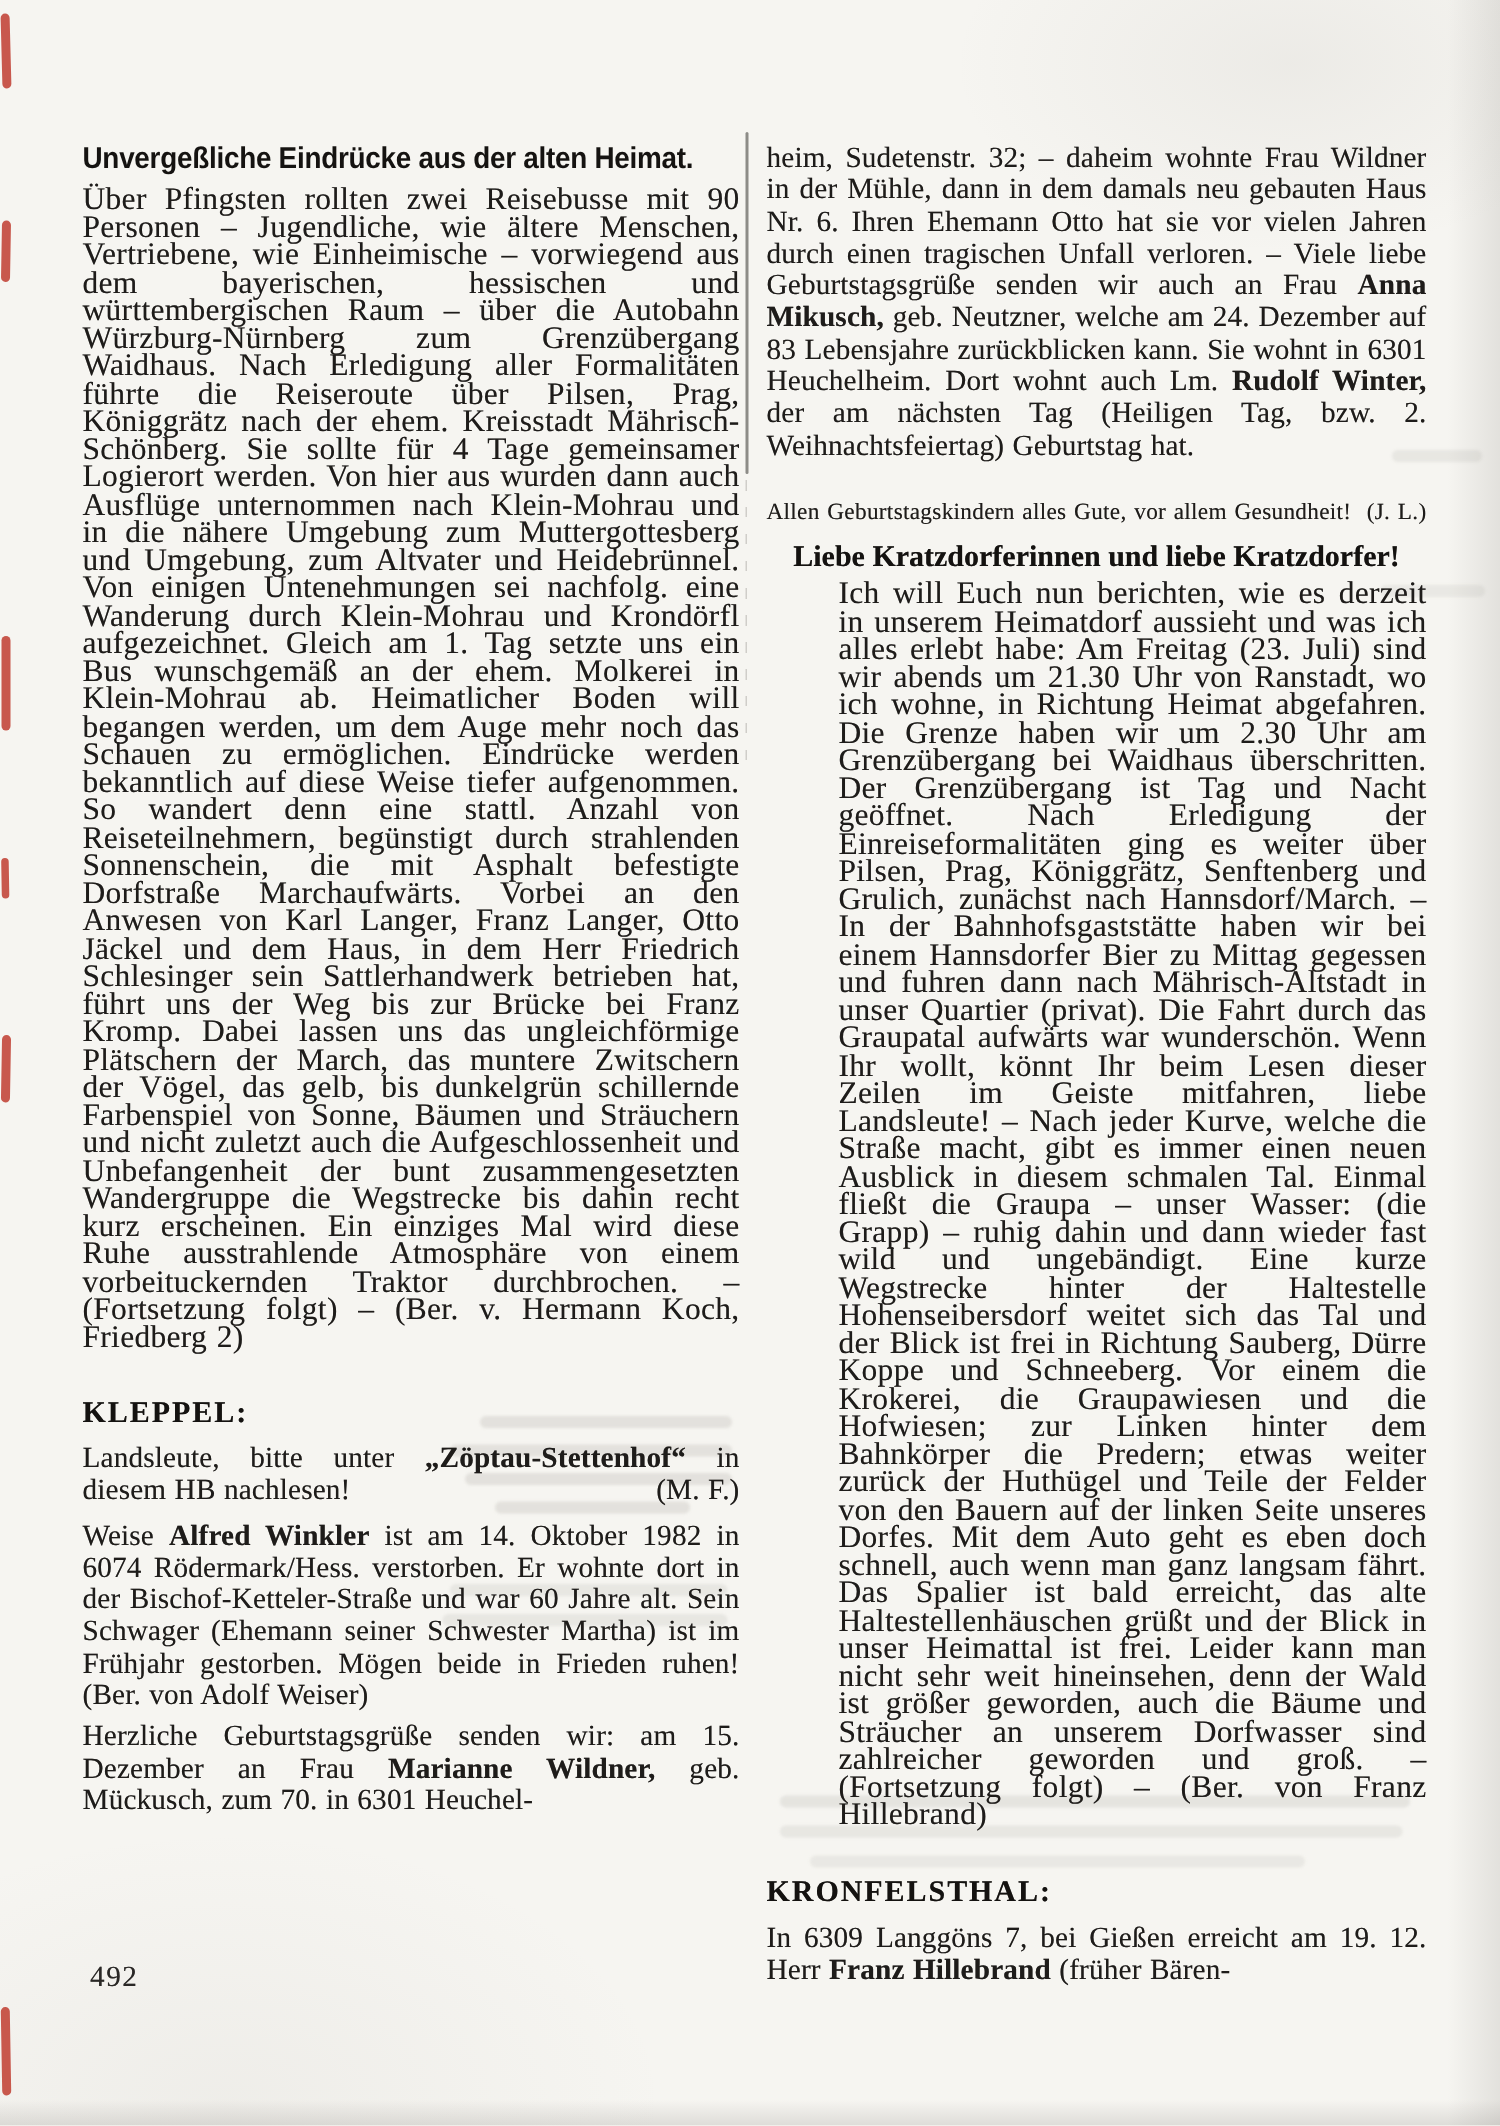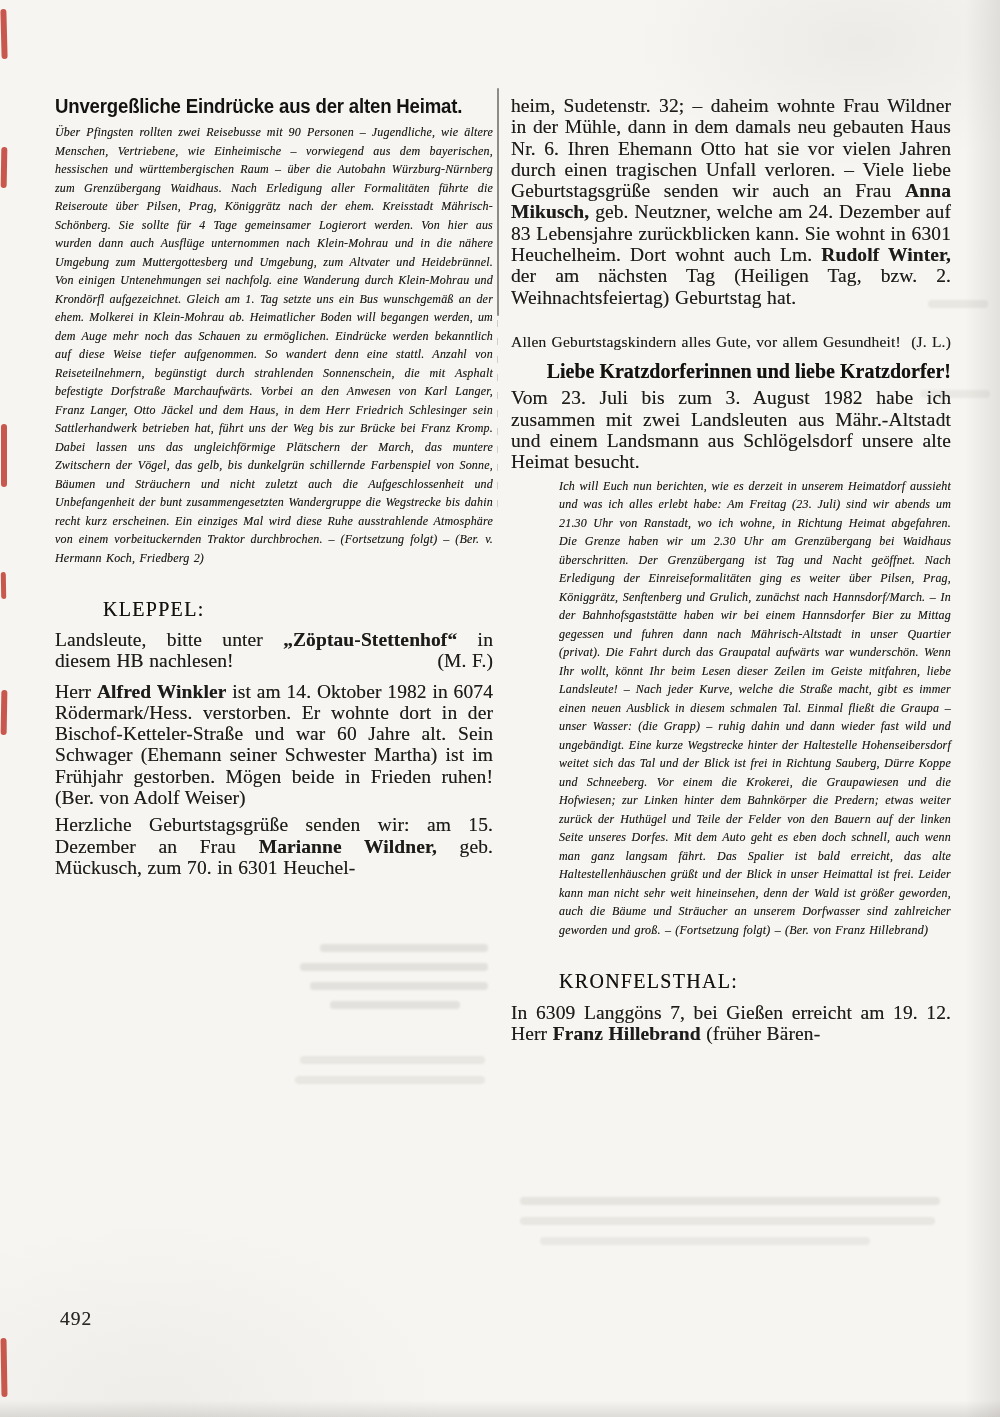--- a/index.html
+++ b/index.html
@@ -27,36 +27,35 @@
     letter-spacing:-0.2px;white-space:nowrap;
     transform:scaleX(0.93);transform-origin:left center;
     color:#151311;margin-bottom:4px;
   }
   .t-big{
     font-size:19.5px;line-height:21.3px;letter-spacing:0.1px;word-spacing:0.6px;
     text-align:justify;hyphens:auto;-webkit-hyphens:auto;
     text-shadow:0 0 0.4px rgba(30,28,26,0.55);
   }
   .t-small{
-    font-size:12px;line-height:18.5px;letter-spacing:0.2px;word-spacing:1px;
+    font-size:21px;line-height:18.5px;letter-spacing:0.2px;word-spacing:1px;
     text-align:justify;hyphens:auto;-webkit-hyphens:auto;
     text-shadow:0 0 0.3px rgba(30,28,26,0.5);
-    font-style:italic;
   }
   .t-note{
     font-size:15.5px;line-height:19px;letter-spacing:0.2px;word-spacing:1px;
     text-align:justify;hyphens:auto;-webkit-hyphens:auto;
     text-shadow:0 0 0.3px rgba(30,28,26,0.5);
   }
   .h-section{
-    font-size:20px;font-weight:normal;letter-spacing:1.3px;line-height:23px;
-    color:#141210;text-shadow:0 0 0.4px rgba(20,18,16,0.6);margin-left:48px;
+    font-size:20px;font-weight:bold;letter-spacing:1.3px;line-height:23px;
+    color:#141210;text-shadow:0 0 0.4px rgba(20,18,16,0.6);
   }
   .h-letter{
-    font-size:20px;font-weight:bold;line-height:22.5px;text-align:right;
+    font-size:20px;font-weight:bold;line-height:22.5px;text-align:center;
     color:#141210;text-shadow:0 0 0.4px rgba(20,18,16,0.6);
   }
   .b{font-weight:bold;}
   .rel{position:relative;}
   .attrib{position:absolute;right:0;bottom:0;}
   .mt-intro{margin-top:2px;}
   .mt-report{margin-top:5px;}
   .mt-kleppel-h{margin-top:31px;}
   .mt-kleppel-p{margin-top:8px;}
   .mt-kratzdorf-h{margin-top:27px;}
@@ -133,34 +132,33 @@
   <div class="col left">
     <h1 class="headline">Unvergeßliche Eindrücke aus der alten Heimat.</h1>
     <p class="t-small mt-report">Über Pfingsten rollten zwei Reisebusse mit 90 Personen – Jugendliche, wie ältere Menschen, Vertriebene, wie Einheimische – vorwiegend aus dem bayerischen, hessischen und württembergischen Raum – über die Autobahn Würzburg-Nürnberg zum Grenzübergang Waidhaus. Nach Erledigung aller Formalitäten führte die Reiseroute über Pilsen, Prag, Königgrätz nach der ehem. Kreisstadt Mährisch-Schönberg. Sie sollte für 4 Tage gemeinsamer Logierort werden. Von hier aus wurden dann auch Ausflüge unternommen nach Klein-Mohrau und in die nähere Umgebung zum Muttergottesberg und Umgebung, zum Altvater und Heidebrünnel. Von einigen Untenehmungen sei nachfolg. eine Wanderung durch Klein-Mohrau und Krondörfl aufgezeichnet. Gleich am 1. Tag setzte uns ein Bus wunschgemäß an der ehem. Molkerei in Klein-Mohrau ab. Heimatlicher Boden will begangen werden, um dem Auge mehr noch das Schauen zu ermöglichen. Eindrücke werden bekanntlich auf diese Weise tiefer aufgenommen. So wandert denn eine stattl. Anzahl von Reiseteilnehmern, begünstigt durch strahlenden Sonnenschein, die mit Asphalt befestigte Dorfstraße Marchaufwärts. Vorbei an den Anwesen von Karl Langer, Franz Langer, Otto Jäckel und dem Haus, in dem Herr Friedrich Schlesinger sein Sattlerhandwerk betrieben hat, führt uns der Weg bis zur Brücke bei Franz Kromp. Dabei lassen uns das ungleichförmige Plätschern der March, das muntere Zwitschern der Vögel, das gelb, bis dunkelgrün schillernde Farbenspiel von Sonne, Bäumen und Sträuchern und nicht zuletzt auch die Aufgeschlossenheit und Unbefangenheit der bunt zusammengesetzten Wandergruppe die Wegstrecke bis dahin recht kurz erscheinen. Ein einziges Mal wird diese Ruhe ausstrahlende Atmosphäre von einem vorbeituckernden Traktor durchbrochen. – (Fortsetzung folgt) – (Ber. v. Hermann Koch, Friedberg 2)</p>
 
     <h2 class="h-section mt-kleppel-h">KLEPPEL:</h2>
     <div class="rel mt-kleppel-p">
       <p class="t-big"><span>Landsleute, bitte unter </span><span class="b">„Zöptau-Stettenhof“</span><span> in diesem HB nachlesen!</span></p>
       <span class="attrib t-big">(M. F.)</span>
     </div>
 
-    <p class="t-big mt-kratzdorf-p1"><span>Herr </span><span class="b">Alfred Winkler</span><span> ist am 14. Oktober 1982 in 6074 Rödermark/Hess. verstorben. Er wohnte dort in der Bischof-Ketteler-Straße und war 60 Jahre alt. Sein Schwager (Ehemann seiner Schwester Martha) ist im Frühjahr gestorben. Mögen beide in Frieden ruhen! (Ber. von Adolf Weiser)</span></p>
+    <p class="t-big mt-kratzdorf-p1"><span>Weise </span><span class="b">Alfred Winkler</span><span> ist am 14. Oktober 1982 in 6074 Rödermark/Hess. verstorben. Er wohnte dort in der Bischof-Ketteler-Straße und war 60 Jahre alt. Sein Schwager (Ehemann seiner Schwester Martha) ist im Frühjahr gestorben. Mögen beide in Frieden ruhen! (Ber. von Adolf Weiser)</span></p>
     <p class="t-big mt-kratzdorf-p2"><span>Herzliche Geburtstagsgrüße senden wir: am 15. Dezember an Frau </span><span class="b">Marianne Wildner,</span><span> geb. Mückusch, zum 70. in 6301 Heuchel-</span></p>
   </div>
 
   <div class="col right">
     <p class="t-big"><span>heim, Sudetenstr. 32; – daheim wohnte Frau Wildner in der Mühle, dann in dem damals neu gebauten Haus Nr. 6. Ihren Ehemann Otto hat sie vor vielen Jahren durch einen tragischen Unfall verloren. – Viele liebe Geburtstagsgrüße senden wir auch an Frau </span><span class="b">Anna Mikusch,</span><span> geb. Neutzner, welche am 24. Dezember auf 83 Lebensjahre zurückblicken kann. Sie wohnt in 6301 Heuchelheim. Dort wohnt auch Lm. </span><span class="b">Rudolf Winter,</span><span> der am nächsten Tag (Heiligen Tag, bzw. 2. Weihnachtsfeiertag) Geburtstag hat.</span></p>
 
     <div class="rel mt-note">
       <p class="t-note">Allen Geburtstagskindern alles Gute, vor allem Gesundheit!</p>
       <span class="attrib t-note">(J. L.)</span>
     </div>
 
     <h2 class="h-letter mt-letter-h">Liebe Kratzdorferinnen und liebe Kratzdorfer!</h2>
-    <p class="t-big mt-letter-intro">Vom 23. Juli bis zum 3. August 1982 habe ich zusammen mit zwei Landsleuten aus Mähr.-Altstadt und einem Landsmann aus Schlögelsdorf unsere alte Heimat besucht.</p>
     <p class="t-small mt-letter-body">Ich will Euch nun berichten, wie es derzeit in unserem Heimatdorf aussieht und was ich alles erlebt habe: Am Freitag (23. Juli) sind wir abends um 21.30 Uhr von Ranstadt, wo ich wohne, in Richtung Heimat abgefahren. Die Grenze haben wir um 2.30 Uhr am Grenzübergang bei Waidhaus überschritten. Der Grenzübergang ist Tag und Nacht geöffnet. Nach Erledigung der Einreiseformalitäten ging es weiter über Pilsen, Prag, Königgrätz, Senftenberg und Grulich, zunächst nach Hannsdorf/March. – In der Bahnhofsgaststätte haben wir bei einem Hannsdorfer Bier zu Mittag gegessen und fuhren dann nach Mährisch-Altstadt in unser Quartier (privat). Die Fahrt durch das Graupatal aufwärts war wunderschön. Wenn Ihr wollt, könnt Ihr beim Lesen dieser Zeilen im Geiste mitfahren, liebe Landsleute! – Nach jeder Kurve, welche die Straße macht, gibt es immer einen neuen Ausblick in diesem schmalen Tal. Einmal fließt die Graupa – unser Wasser: (die Grapp) – ruhig dahin und dann wieder fast wild und ungebändigt. Eine kurze Wegstrecke hinter der Haltestelle Hohenseibersdorf weitet sich das Tal und der Blick ist frei in Richtung Sauberg, Dürre Koppe und Schneeberg. Vor einem die Krokerei, die Graupawiesen und die Hofwiesen; zur Linken hinter dem Bahnkörper die Predern; etwas weiter zurück der Huthügel und Teile der Felder von den Bauern auf der linken Seite unseres Dorfes. Mit dem Auto geht es eben doch schnell, auch wenn man ganz langsam fährt. Das Spalier ist bald erreicht, das alte Haltestellenhäuschen grüßt und der Blick in unser Heimattal ist frei. Leider kann man nicht sehr weit hineinsehen, denn der Wald ist größer geworden, auch die Bäume und Sträucher an unserem Dorfwasser sind zahlreicher geworden und groß. – (Fortsetzung folgt) – (Ber. von Franz Hillebrand)</p>
 
     <h2 class="h-section mt-kron-h">KRONFELSTHAL:</h2>
     <p class="t-big mt-kron-p"><span>In 6309 Langgöns 7, bei Gießen erreicht am 19. 12. Herr </span><span class="b">Franz Hillebrand</span><span> (früher Bären-</span></p>
   </div>
 
   <div class="page-number">492</div>
 </div>
 
 </body></html>

